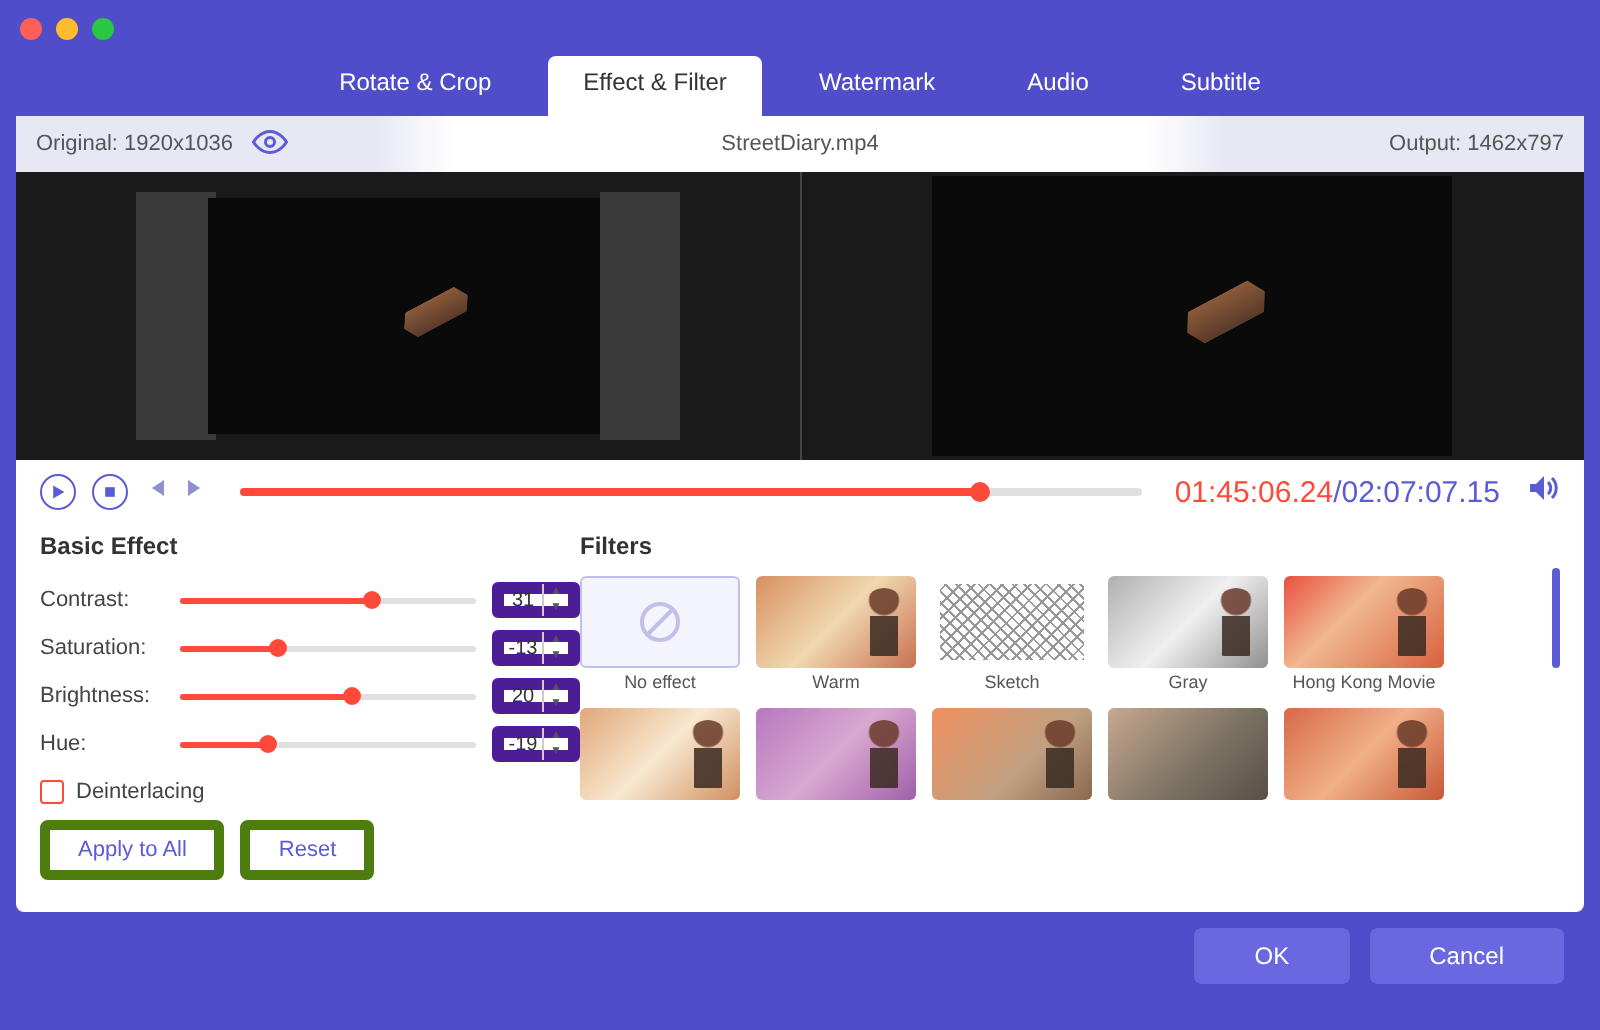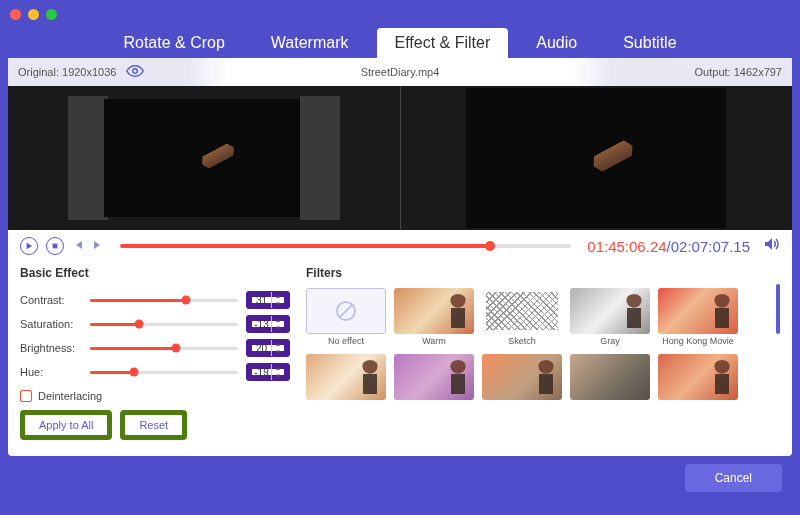--- a/index.html
+++ b/index.html
@@ -6,21 +6,21 @@
 body { background: #4f4dc9; width: 800px; height: 515px; overflow: hidden; }
 
 .titlebar { height: 28px; display: flex; align-items: center; padding: 0 10px; }
 .traffic-lights { display: flex; gap: 7px; }
 .light { width: 11px; height: 11px; border-radius: 50%; }
 .light.red { background: #ff5f57; }
 .light.yellow { background: #febc2e; }
 .light.green { background: #28c840; }
 
 .tabs { display: flex; justify-content: center; height: 30px; gap: 10px; }
-.tab { color: #fff; font-size: 16px; padding: 6px 18px; cursor: pointer; border-radius: 4px 4px 0 0; }
+.tab { color: #fff; font-size: 12px; padding: 6px 18px; cursor: pointer; border-radius: 4px 4px 0 0; }
 .tab.active { background: #fff; color: #333; }
 
 .main-panel { background: #fff; margin: 0 8px; border-radius: 4px; height: 398px; display: flex; flex-direction: column; }
 
 .info-bar { height: 28px; display: flex; align-items: center; font-size: 11px; color: #555; position: relative; background: linear-gradient(90deg, #e8e8f5 0%, #e8e8f5 23%, #fff 28%, #fff 72%, #e8e8f5 77%, #e8e8f5 100%); }
 .info-left { position: absolute; left: 10px; display: flex; align-items: center; gap: 10px; }
 .eye-icon { color: #5b5bd6; }
 .info-center { width: 100%; text-align: center; }
 .info-right { position: absolute; right: 10px; }
 
@@ -37,21 +37,21 @@
 .ctrl-btn { width: 18px; height: 18px; border: 1.5px solid #5b5bd6; border-radius: 50%; display: flex; align-items: center; justify-content: center; color: #5b5bd6; cursor: pointer; flex-shrink: 0; }
 .ctrl-btn svg { width: 8px; height: 8px; }
 .step-btn { color: #9090d0; cursor: pointer; }
 .timeline { flex: 1; height: 4px; background: #e0e0e0; position: relative; margin: 0 8px; border-radius: 2px; }
 .timeline-fill { position: absolute; left: 0; top: 0; height: 100%; width: 82%; background: #ff4a3a; border-radius: 2px; }
 .timeline-thumb { position: absolute; left: 82%; top: 50%; transform: translate(-50%, -50%); width: 10px; height: 10px; background: #ff4a3a; border-radius: 50%; }
 .time-display { font-size: 15px; color: #5b5bd6; white-space: nowrap; }
 .time-display .cur { color: #ff4a3a; }
 .vol-icon { color: #5b5bd6; margin-left: 6px; }
 
-.editor-row { flex: 1; display: flex; padding: 4px 12px 0 12px; gap: 16px; }
+.editor-row { flex: 1; display: flex; padding: 4px 12px 0 12px; }
 
 .basic-effect { width: 270px; }
 .section-title { font-size: 12px; font-weight: 600; color: #333; margin-bottom: 8px; }
 .slider-row { display: flex; align-items: center; height: 24px; font-size: 11px; color: #444; gap: 8px; }
 .slider-label { width: 62px; }
 .slider-track { flex: 1; height: 3px; background: #e0e0e0; position: relative; border-radius: 2px; cursor: pointer; }
 .slider-fill { position: absolute; left: 0; top: 0; height: 100%; background: #ff4a3a; border-radius: 2px; }
 .slider-thumb { position: absolute; top: 50%; transform: translate(-50%, -50%); width: 9px; height: 9px; background: #ff4a3a; border-radius: 50%; }
 .stepper { width: 44px; height: 18px; border: 6px solid #4c1d95; border-radius: 3px; display: flex; align-items: center; font-size: 10px; background: #fff; }
 .stepper-val { flex: 1; text-align: center; color: #333; }
@@ -91,22 +91,22 @@
 <div class="titlebar">
   <div class="traffic-lights">
     <div class="light red"></div>
     <div class="light yellow"></div>
     <div class="light green"></div>
   </div>
 </div>
 
 <div class="tabs">
   <div class="tab">Rotate &amp; Crop</div>
+  <div class="tab active">Effect &amp; Filter</div>
   <div class="tab">Watermark</div>
-  <div class="tab active">Effect &amp; Filter</div>
   <div class="tab">Audio</div>
   <div class="tab">Subtitle</div>
 </div>
 
 <div class="main-panel">
 
   <div class="info-bar">
     <div class="info-left">
       <span>Original: 1920x1036</span>
       <span class="eye-icon">
@@ -291,14 +291,15 @@
             <div class="filter-label">&nbsp;</div>
           </div>
       </div>
       <div class="filters-scrollbar"></div>
     </div>
 
   </div>
 </div>
 
 <div class="footer">
+  <button class="footer-btn">OK</button>
   <button class="footer-btn">Cancel</button>
 </div>
 
 </body></html>

